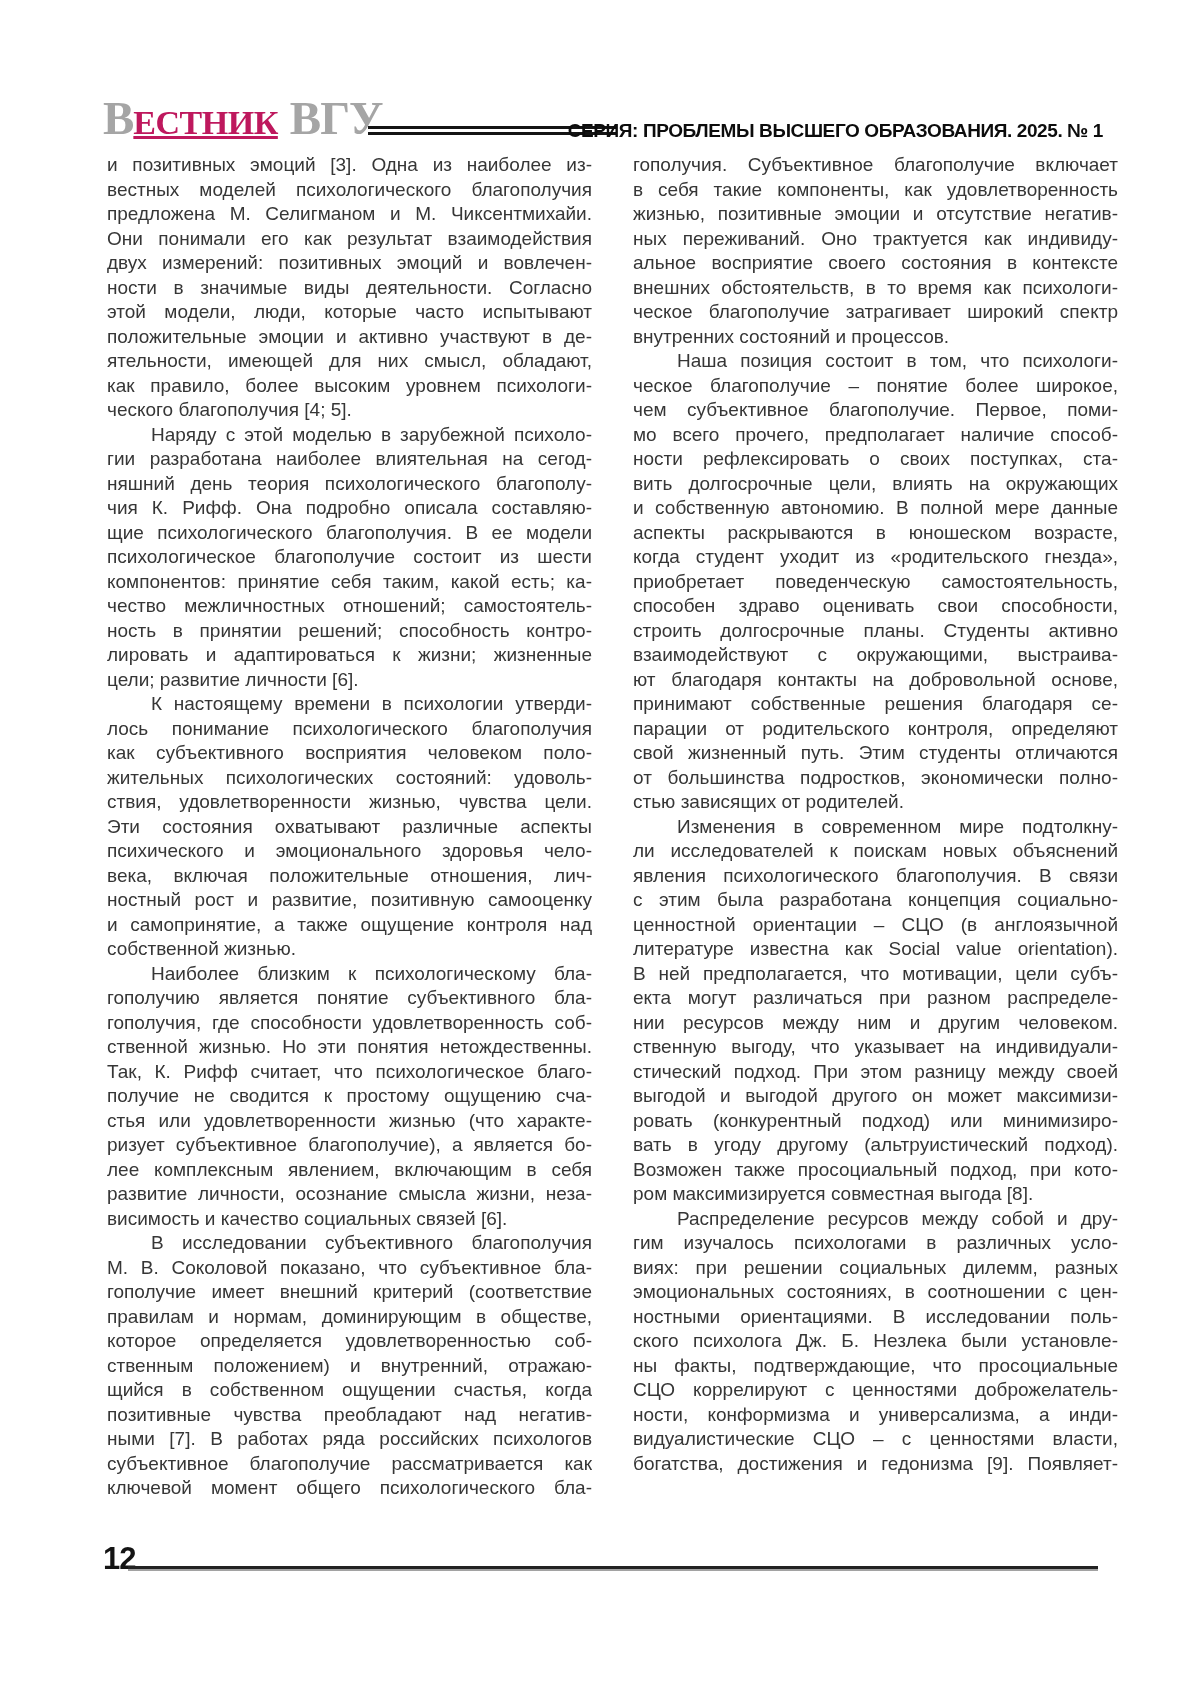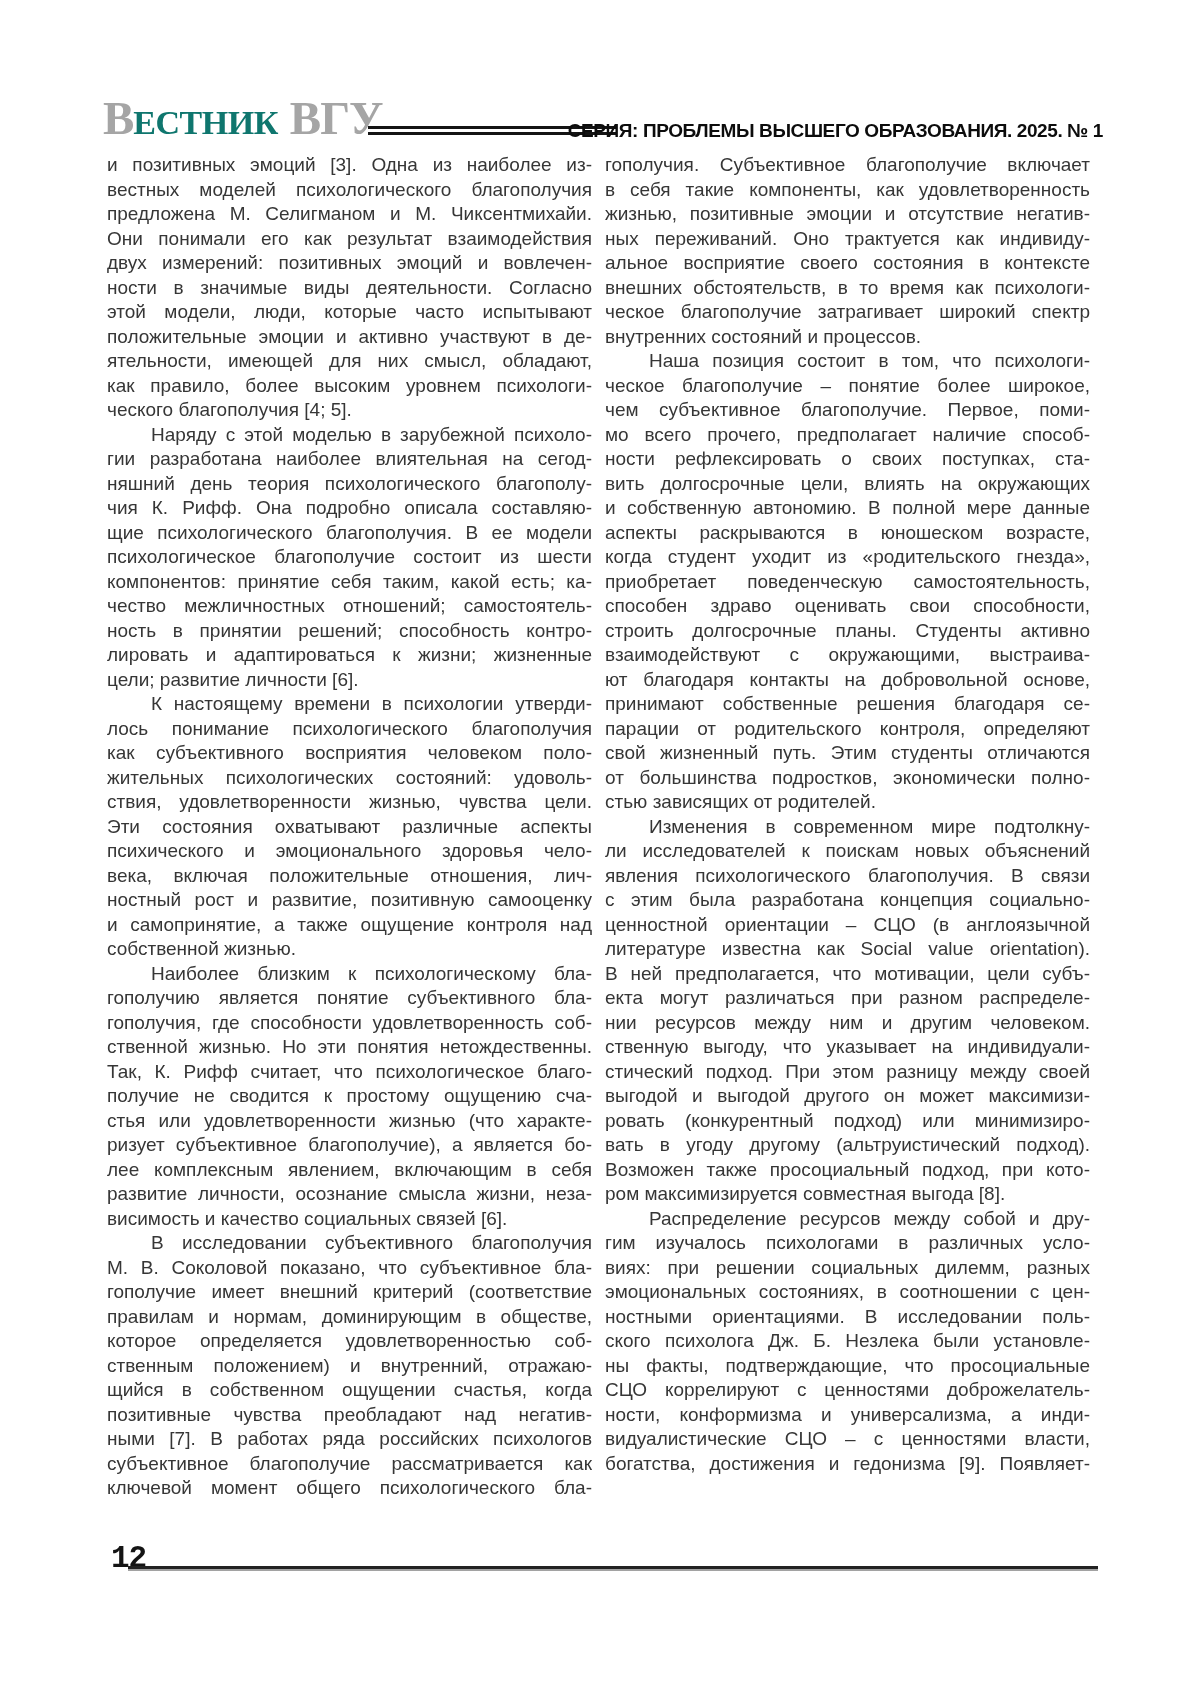--- a/index.html
+++ b/index.html
@@ -2,38 +2,38 @@
 <html lang="ru"><head>
 <meta charset="utf-8">
 <style>
   html,body{margin:0;padding:0;background:#ffffff;}
   body{width:1200px;height:1697px;position:relative;font-family:"Liberation Sans","DejaVu Sans",sans-serif;}
   .page{position:absolute;inset:0;background:#ffffff;overflow:hidden;}
 
   
   .logo{position:absolute;left:103px;top:96px;white-space:nowrap;font-family:"Liberation Serif","DejaVu Serif",serif;font-weight:bold;}
   .logo .lg{font-size:47px;line-height:44px;color:#a5a5a5;letter-spacing:-1px;}
-  .logo .sm{font-size:34px;line-height:44px;color:#0f766e;letter-spacing:-0.5px;}
+  .logo .sm{font-size:34px;line-height:44px;color:#be185d;letter-spacing:-0.5px;text-decoration:underline;}
   .logo .org{margin-left:12px;font-family:Liberation Serif, serif;}
   .hdr-rule{position:absolute;left:368px;top:126px;width:248px;height:9px;box-sizing:border-box;
             border-top:3px solid #141414;border-bottom:3px solid #141414;}
   .series{position:absolute;top:120px;right:97px;font-size:19px;font-weight:bold;color:#0c0c0c;letter-spacing:-0.4px;white-space:nowrap;}
 
   
-  .columns{position:absolute;left:107px;top:153px;display:flex;gap:13px;}
+  .columns{position:absolute;left:107px;top:153px;display:flex;gap:41px;}
   .col{width:485px;}
   .ln{font-size:19px;line-height:24.5px;height:24.5px;color:#363636;
       text-align:justify;text-align-last:justify;-moz-text-align-last:justify;
       overflow:hidden;white-space:normal;}
   .ln.end{text-align-last:left;-moz-text-align-last:left;}
   .ln.first{text-indent:44px;}
 
   
-  .pagenum{position:absolute;left:103px;top:1541px;font-family:Liberation Mono, monospace;
-           font-weight:bold;font-size:31px;color:#141414;letter-spacing:-1px;margin-left:8px;}
+  .pagenum{position:absolute;left:103px;top:1541px;font-family:Liberation Sans, sans-serif;
+           font-weight:bold;font-size:31px;color:#141414;letter-spacing:-1px;}
   .footline{position:absolute;left:128px;top:1566px;width:970px;height:3px;background:#222222;
             box-shadow:0 2px 0 #a2a2a2;}
 </style>
 </head>
 <body>
 
 <div class="page">
 
   <header>
     <div class="logo">

